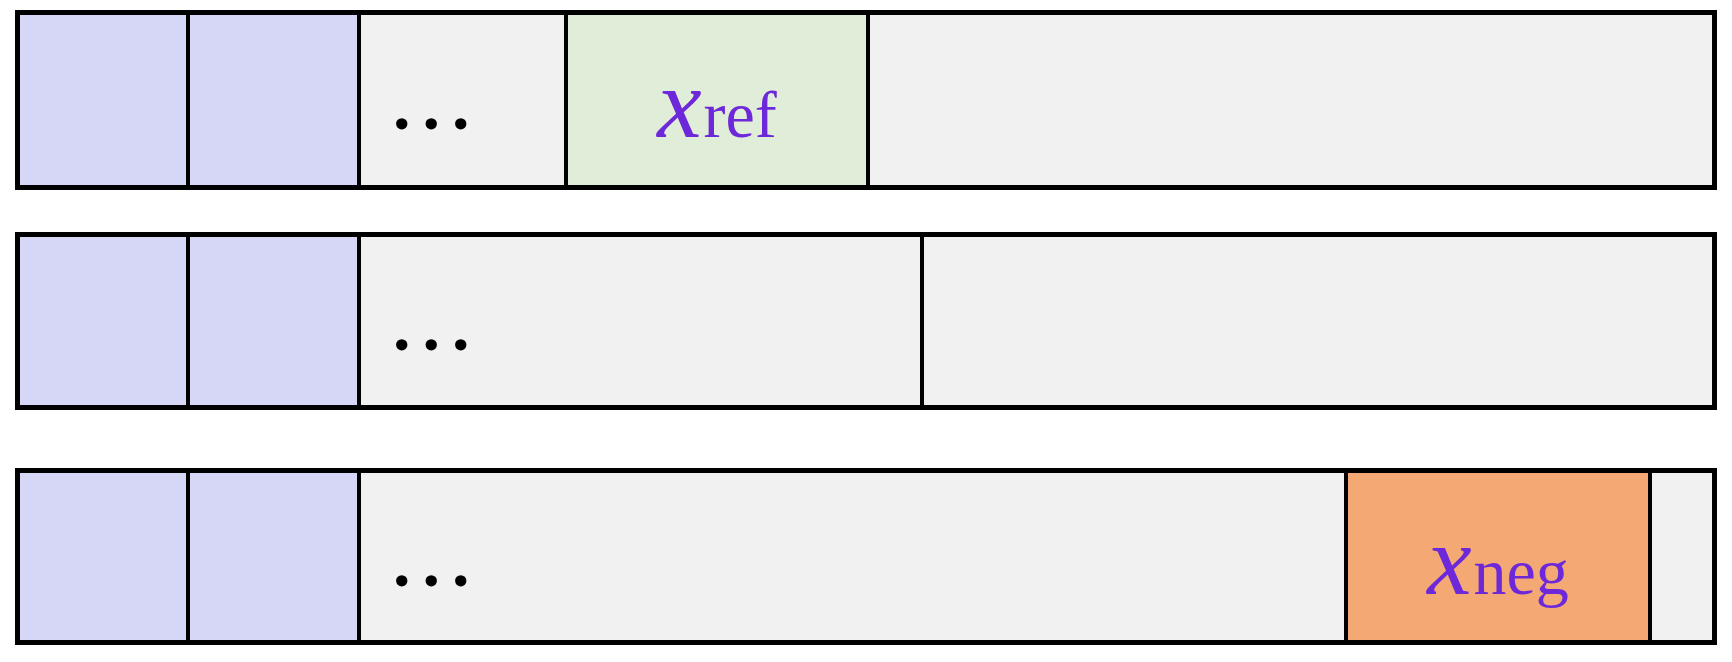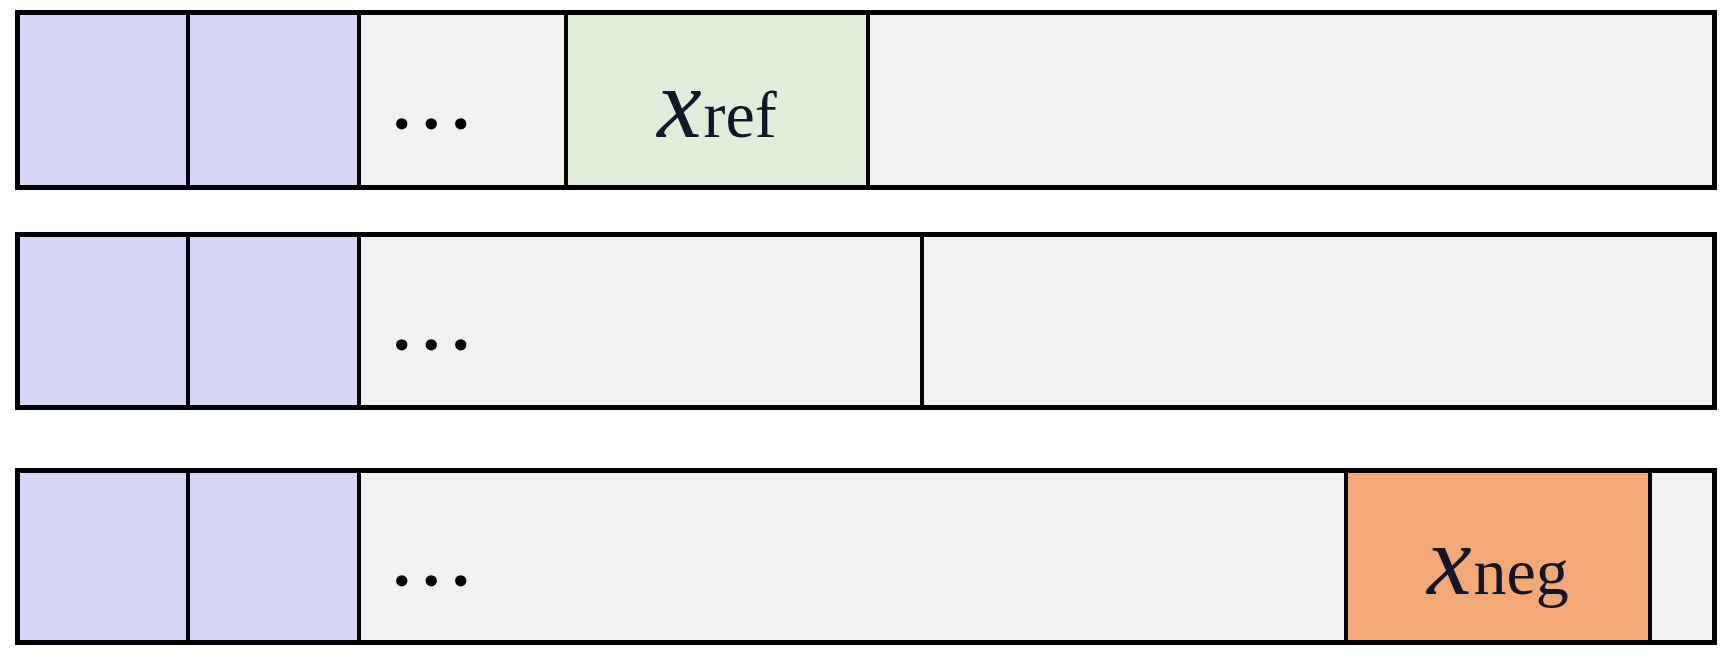--- a/index.html
+++ b/index.html
@@ -60,21 +60,21 @@
   }
   .dots {
     font-size: 70px;
     font-weight: bold;
     line-height: 1;
     letter-spacing: 12px;
     color: #000;
     transform: translateY(6px);
   }
   .label {
-    color: #0f172a;
+    color: #6d28d9;
     line-height: 1;
     white-space: nowrap;
     transform: translateY(4px);
   }
   .label .base {
     font-style: italic;
     font-size: 100px;
     letter-spacing: 2px;
   }
   .label .sub {

